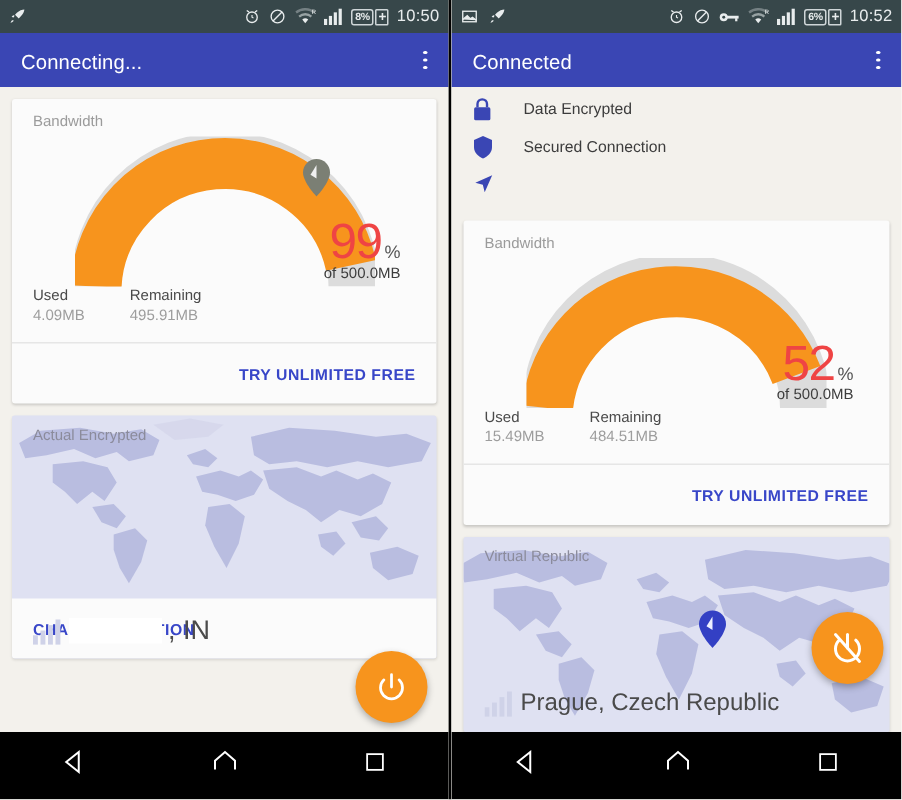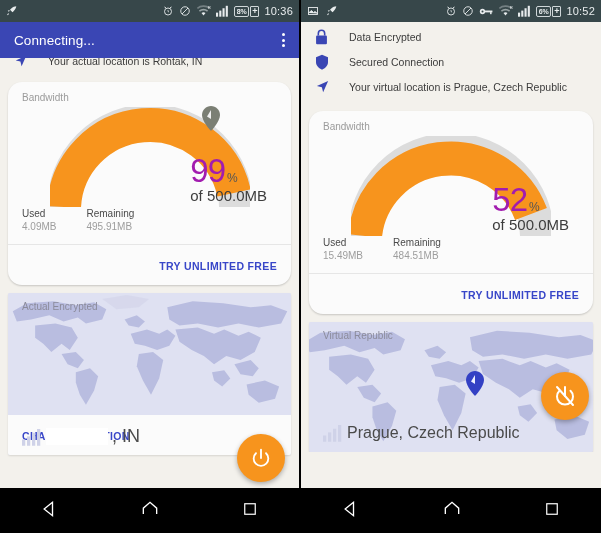--- a/index.html
+++ b/index.html
@@ -32,51 +32,51 @@
   }
   .batt-plus {
     border:1.2px solid #cfd6d8; margin-left:1px; width:9px; height:11px;
     display:flex; align-items:center; justify-content:center; font-size:9px;
     line-height:1; border-radius:1px;
   }
   .clock { font-size:11px; letter-spacing:0.2px; }
 
   
   .appbar {
-    height:36px; background:#3a46b4; display:flex; align-items:center;
-    padding:0 14px; position:relative; z-index:25;
+    height:36px; background:#3a46b4; display:flex; 
+    padding:12px 14px; position:relative; z-index:25;
   }
   .appbar-title { color:#fff; font-size:13.5px; letter-spacing:0.1px; }
   .menu-dots { margin-left:auto; display:flex; flex-direction:column; gap:2.5px; }
   .menu-dots i { display:block; width:3px; height:3px; border-radius:50%; background:#fff; }
 
   
   .content { position:relative; height:calc(533px - 22px - 36px - 45px); overflow:hidden; background:#f3f1ec; }
 
   
   .statlist { padding:2px 0 4px 0; }
   .statrow { display:flex; align-items:center; height:25px; padding:0 14px; }
   .statrow .ico { width:34px; flex:0 0 34px; display:flex; align-items:center; }
   .statrow .txt { font-size:10.5px; color:#3c3c3c; }
 
   
   .card {
-    background:#fbfbfb; margin:8px 8px 0 8px; border-radius:14px;
+    background:#fbfbfb; margin:8px 8px 0 8px; border-radius:2px;
     box-shadow:0 1px 2px rgba(0,0,0,0.18); position:relative; overflow:hidden;
   }
   .card-label { font-size:10px; color:#9b9b9b; padding:10px 0 0 14px; }
 
   .gauge-wrap { position:relative; height:105px; }
   .gauge { position:absolute; left:50%; transform:translateX(-50%); top:4px; }
 
   .pct-block { position:absolute; right:24px; bottom:4px; text-align:left; }
   .pct-row { display:flex; align-items:baseline; }
-  .pct-num { font-size:33px; color:#a21caf; font-weight:300; letter-spacing:-1px; }
+  .pct-num { font-size:33px; color:#ef4444; font-weight:300; letter-spacing:-1px;margin-left:10px; }
   .pct-sym { font-size:12px; color:#555; margin-left:2px; }
-  .pct-of { font-size:15px; color:#3d3d3d; margin-top:-3px;text-align:right; }
+  .pct-of { font-size:10px; color:#3d3d3d; margin-top:-3px;text-align:right; }
 
   .usage { display:flex; padding:0 0 12px 14px; gap:30px; position:relative; }
   .usage .u-col .u-title { font-size:10px; color:#4a4a4a; }
   .usage .u-col .u-val { font-size:10px; color:#9d9d9d; margin-top:2px; }
 
   .card-divider { height:1px; background:#e6e6e6; }
   .card-action { padding:11px 14px;text-align:right; }
   .card-action span { color:#3846c8; font-size:10.5px; font-weight:bold; letter-spacing:0.35px; }
 
   
@@ -151,45 +151,35 @@
               <rect x="0" y="9" width="2.6" height="5"></rect>
               <rect x="4" y="6.5" width="2.6" height="7.5"></rect>
               <rect x="8" y="3.6" width="2.6" height="10.4"></rect>
               <rect x="12" y="0.6" width="2.6" height="13.4"></rect>
             </svg>
         </span>
         <span class="batt">
           <span class="batt-body">8%</span>
           <span class="batt-plus">+</span>
         </span>
-        <span class="clock">10:36</span>
+        <span class="clock">10:50</span>
       </div>
     </div>
 
     <div class="appbar">
       <div class="appbar-title">Connecting...</div>
       <div class="menu-dots">
           <i></i>
           <i></i>
           <i></i>
         </div>
     </div>
 
     <div class="content">
 
-      <div class="statlist">
-        <div class="statrow" style="height:18px;margin-top:-8px;">
-          <span class="ico">
-            <svg width="14" height="14" viewBox="0 0 24 24" fill="#3a46b4">
-                <path d="M3 11l18-8-8 18-2-8z"></path>
-              </svg>
-          </span>
-          <span class="txt">Your actual location is Rohtak, IN</span>
-        </div>
-      </div>
 
       <div class="card">
         <div class="card-label">Bandwidth</div>
 
         <div class="gauge-wrap">
           <svg class="gauge" width="200" height="100" viewBox="0 0 200 100">
             <path d="M14 100 A86 86 0 0 1 186 100" fill="none" stroke="#dcdcdc" stroke-width="34"></path>
             <path d="M14 100 A86 86 0 0 1 184 86" fill="none" stroke="#f7941d" stroke-width="34"></path>
           </svg>
           <div class="pct-block">
@@ -343,20 +333,28 @@
             </svg>
         </span>
         <span class="batt">
           <span class="batt-body">6%</span>
           <span class="batt-plus">+</span>
         </span>
         <span class="clock">10:52</span>
       </div>
     </div>
 
+    <div class="appbar">
+      <div class="appbar-title">Connected</div>
+      <div class="menu-dots">
+          <i></i>
+          <i></i>
+          <i></i>
+        </div>
+    </div>
 
     <div class="content">
 
       <div class="statlist">
         <div class="statrow">
           <span class="ico">
             <svg width="13" height="16" viewBox="0 0 18 22" fill="#3a46b4">
                 <rect x="1.5" y="9" width="15" height="12" rx="1.5"></rect>
                 <path d="M4.6 9V6a4.4 4.4 0 0 1 8.8 0v3" fill="none" stroke="#3a46b4" stroke-width="2.2"></path>
               </svg>
@@ -370,21 +368,20 @@
               </svg>
           </span>
           <span class="txt">Secured Connection</span>
         </div>
         <div class="statrow">
           <span class="ico">
             <svg width="15" height="15" viewBox="0 0 24 24" fill="#3a46b4">
                 <path d="M3 11l18-8-8 18-2-8z"></path>
               </svg>
           </span>
-          <span class="txt">Your virtual location is Prague, Czech Republic</span>
         </div>
       </div>
 
       <div class="card">
         <div class="card-label">Bandwidth</div>
 
         <div class="gauge-wrap">
           <svg class="gauge" width="200" height="100" viewBox="0 0 200 100">
             <path d="M14 100 A86 86 0 0 1 186 100" fill="none" stroke="#dcdcdc" stroke-width="34"></path>
             <path d="M14 100 A86 86 0 0 1 180 78" fill="none" stroke="#f7941d" stroke-width="34"></path>

